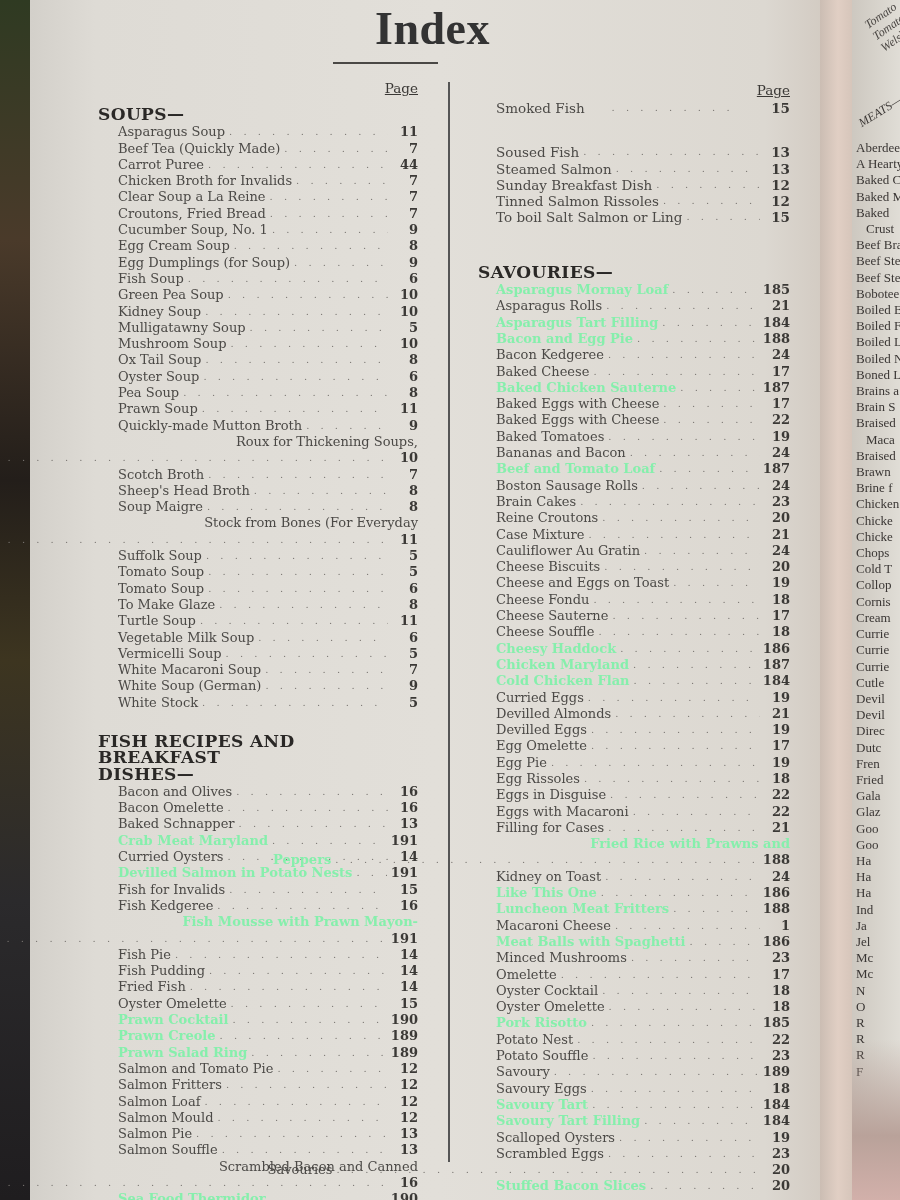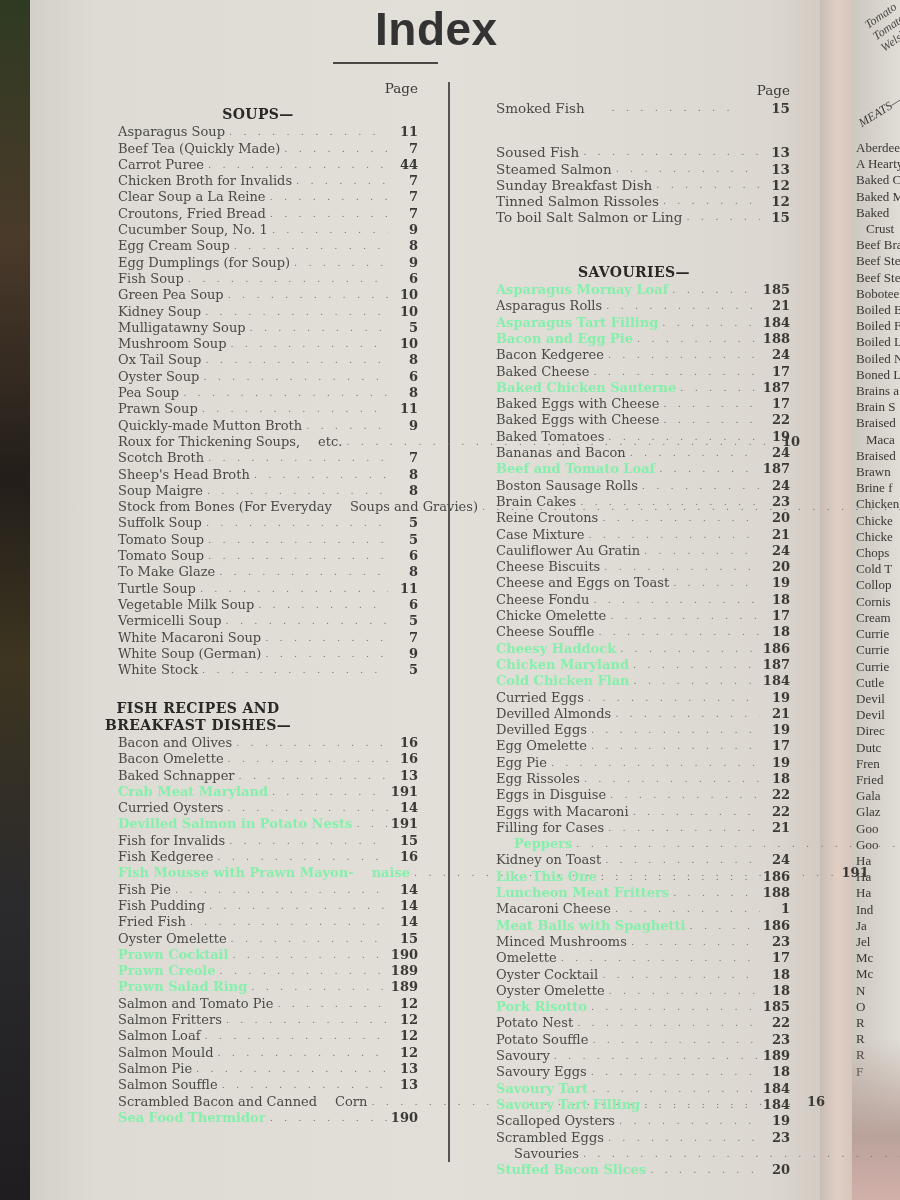--- a/index.html
+++ b/index.html
@@ -12,31 +12,31 @@
   .gutter{position:absolute;left:820px;top:0;width:36px;height:1200px;
        background:linear-gradient(90deg,#cbbdb3 0%,#e1cfc4 50%,#d3c3b8 100%);}
   .next-page{position:absolute;left:852px;top:0;width:48px;height:1200px;
        background:linear-gradient(90deg,#cdc8c0,#e0ddd6);overflow:hidden;}
   .next-page .np-bottom{position:absolute;left:0;bottom:0;width:48px;height:160px;
        background:linear-gradient(180deg,rgba(0,0,0,0),#b9a29a 60%,#d2b0aa);}
   .np-list{position:absolute;left:4px;top:340px;font-family:"Liberation Serif",serif;font-size:13px;line-height:16.2px;color:#3a3634;white-space:nowrap;}
   .np-top{position:absolute;left:10px;top:0;font-family:"Liberation Serif",serif;font-style:italic;font-size:12px;line-height:14px;color:#4a4643;transform:rotate(-35deg);transform-origin:0 0;white-space:nowrap;}
   .np-head{position:absolute;left:4px;top:118px;font-family:"Liberation Serif",serif;font-style:italic;font-size:12px;line-height:15px;color:#3a3634;transform:rotate(-32deg);transform-origin:0 0;white-space:nowrap;}
 
-  .title{position:absolute;left:375px;top:2px;font-family:Liberation Sans, sans-serif;font-size:46px;font-weight:bold;color:#333;letter-spacing:0.5px;}
+  .title{position:absolute;left:375px;top:2px;font-family:Liberation Serif, serif;font-size:46px;font-weight:bold;color:#333;letter-spacing:0.5px;}
   .title-rule{position:absolute;left:333px;top:62px;width:105px;height:2px;background:#4a4845;}
   .divider{position:absolute;left:448px;top:82px;width:1.5px;height:1080px;background:#555;}
 
   .col{position:absolute;font-family:"DejaVu Serif",serif;}
   .col-left{left:98px;top:80px;width:320px;}
   .col-right{left:478px;top:82px;width:312px;}
-  .page-hdr{text-align:right;font-size:13.5px;color:#3a3835;height:18px;}
-  .section-title{font-weight:bold;font-size:14px;letter-spacing:0.4px;color:#2a2826;margin:8px 0 2px 0;line-height:16.3px;text-align:center;}
+  .page-hdr{text-align:right;font-size:13.5px;color:#3a3835;height:18px;text-decoration:underline;}
+  .section-title{font-weight:bold;font-size:17px;letter-spacing:0.4px;color:#2a2826;margin:8px 0 2px 0;line-height:16.3px;}
   .entry{display:flex;align-items:flex-end;font-size:13px;line-height:16.3px;padding-left:20px;color:#4b4946;}
-  .entry.wrap{flex-direction:row;align-items:flex-end;}
+  .entry.wrap{flex-direction:column;align-items:flex-end;}
   .entry .name{white-space:nowrap;}
   .entry .dots{flex:1;overflow:hidden;white-space:nowrap;color:#7a7672;letter-spacing:4px;margin:0 4px;font-size:10px;}
   .entry .pg{min-width:26px;text-align:right;font-weight:bold;color:#3b3936;}
   .entry.bold .name{font-weight:bold;color:#86efac;}
   .entry .cont{display:flex;align-items:flex-end;padding-left:18px;}
   .entry .line1{white-space:nowrap;}
   .col-right .entry{padding-left:18px;}
   .gap{height:36px;}
 </style>
 </head>
@@ -556,21 +556,21 @@
       <span class="name">Cheese and Eggs on Toast</span>
       <span class="dots">. . . . . . . . . . . . . . . . . . . . . . . . . . . . . .</span>
       <span class="pg">19</span>
     </div>
     <div class="entry">
       <span class="name">Cheese Fondu</span>
       <span class="dots">. . . . . . . . . . . . . . . . . . . . . . . . . . . . . .</span>
       <span class="pg">18</span>
     </div>
     <div class="entry">
-      <span class="name">Chicke Omelette</span>
+      <span class="name">Cheese Sauterne</span>
       <span class="dots">. . . . . . . . . . . . . . . . . . . . . . . . . . . . . .</span>
       <span class="pg">17</span>
     </div>
     <div class="entry">
       <span class="name">Cheese Souffle</span>
       <span class="dots">. . . . . . . . . . . . . . . . . . . . . . . . . . . . . .</span>
       <span class="pg">18</span>
     </div>
     <div class="entry bold">
       <span class="name">Cheesy Haddock</span>
@@ -626,20 +626,21 @@
       <span class="name">Eggs with Macaroni</span>
       <span class="dots">. . . . . . . . . . . . . . . . . . . . . . . . . . . . . .</span>
       <span class="pg">22</span>
     </div>
     <div class="entry">
       <span class="name">Filling for Cases</span>
       <span class="dots">. . . . . . . . . . . . . . . . . . . . . . . . . . . . . .</span>
       <span class="pg">21</span>
     </div>
     <div class="entry bold wrap">
+      <span class="line1 name">Fried Rice with Prawns and</span>
       <div class="cont">
         <span class="name">Peppers</span>
         <span class="dots">. . . . . . . . . . . . . . . . . . . . . . . . . . . . . .</span>
         <span class="pg">188</span>
       </div>
     </div>
     <div class="entry">
       <span class="name">Kidney on Toast</span>
       <span class="dots">. . . . . . . . . . . . . . . . . . . . . . . . . . . . . .</span>
       <span class="pg">24</span>

